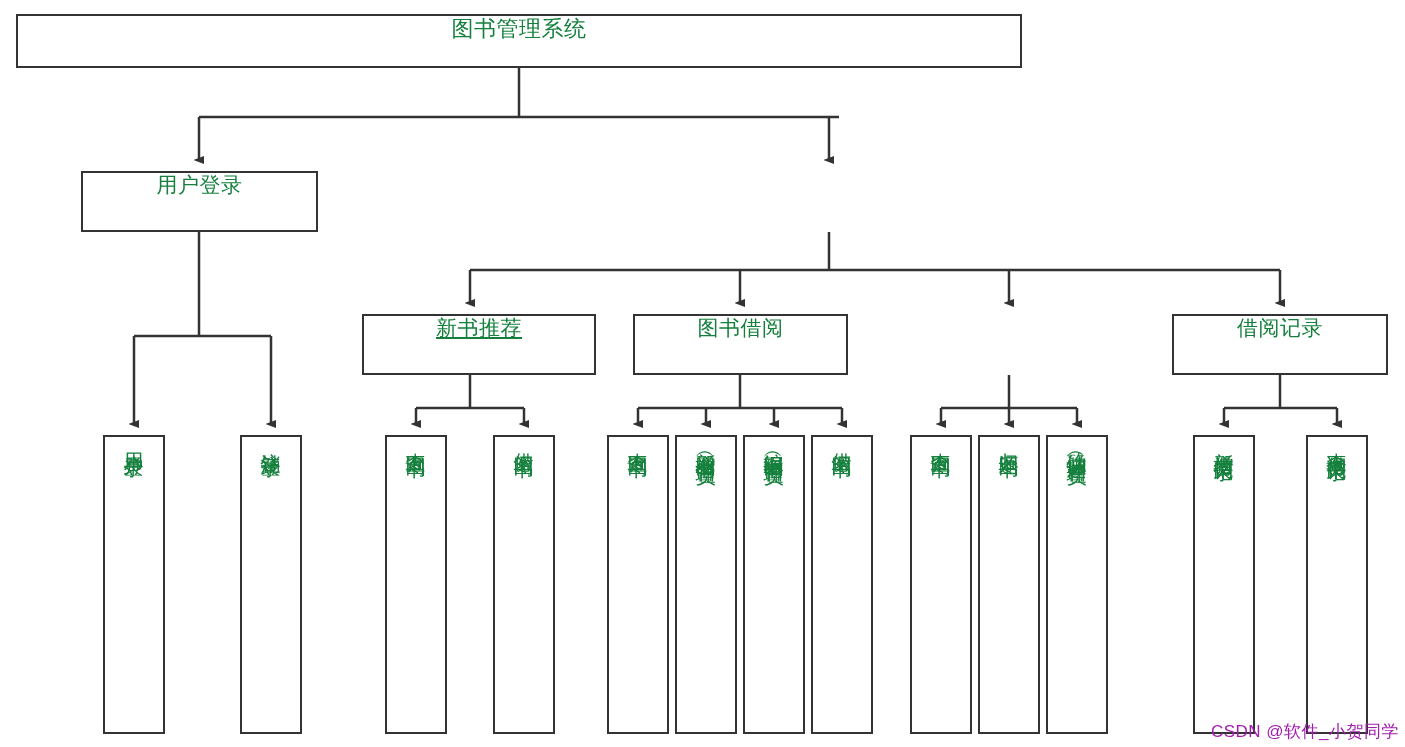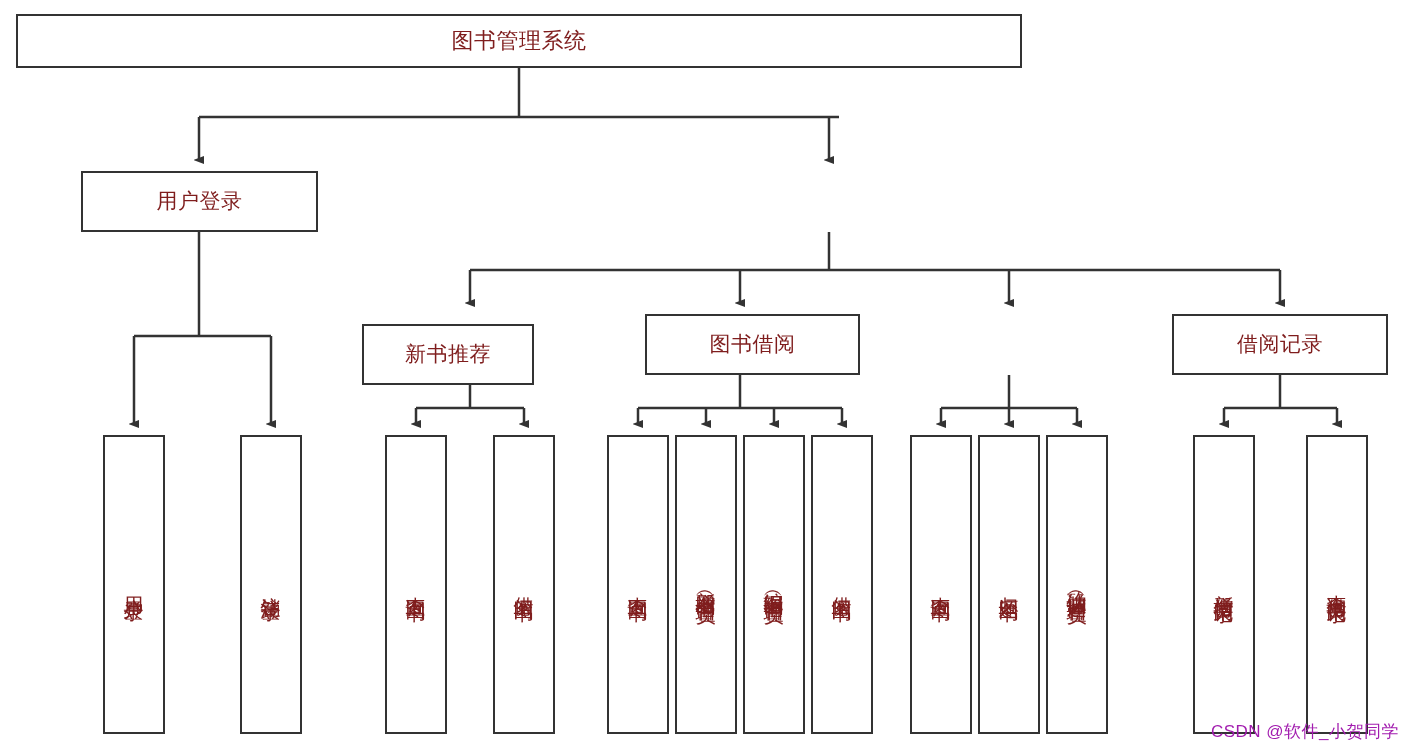--- a/index.html
+++ b/index.html
@@ -23,23 +23,23 @@
     width: 1405px;
     height: 747px;
     pointer-events: none;
   }
   .node {
     position: absolute;
     box-sizing: border-box;
     background: #ffffff;
     border: 2px solid #333333;
     display: flex;
-    align-items: center;
+    align-items: flex-start;
     justify-content: center;
-    color: #7f1d1d;
+    color: #15803d;
   }
   .node .label {
     font-size: 21px;
     line-height: 1.15;
     letter-spacing: 0.5px;
     white-space: nowrap;
     text-align: center;
   }
   .node.leaf .label {
     writing-mode: vertical-rl;
@@ -116,24 +116,24 @@
   </svg>
 
   <div class="node root" style="left:16px; top:14px; width:1006px; height:54px;">
     <span class="label">图书管理系统</span>
   </div>
 
   <div class="node" style="left:81px; top:171px; width:237px; height:61px;">
     <span class="label">用户登录</span>
   </div>
 
-  <div class="node" style="left:362px; top:324px; width:172px; height:61px;">
+  <div class="node" style="left:362px; top:314px; width:234px; height:61px;text-decoration:underline;">
     <span class="label">新书推荐</span>
   </div>
-  <div class="node" style="left:633px; top:314px; width:215px; height:61px;margin-left:12px;">
+  <div class="node" style="left:633px; top:314px; width:215px; height:61px;">
     <span class="label">图书借阅</span>
   </div>
   <div class="node" style="left:1172px; top:314px; width:216px; height:61px;">
     <span class="label">借阅记录</span>
   </div>
 
   <div class="node leaf" style="left:103px; top:435px; width:62px; height:299px;">
     <span class="label">用户登录</span>
   </div>
   <div class="node leaf" style="left:240px; top:435px; width:62px; height:299px;">

